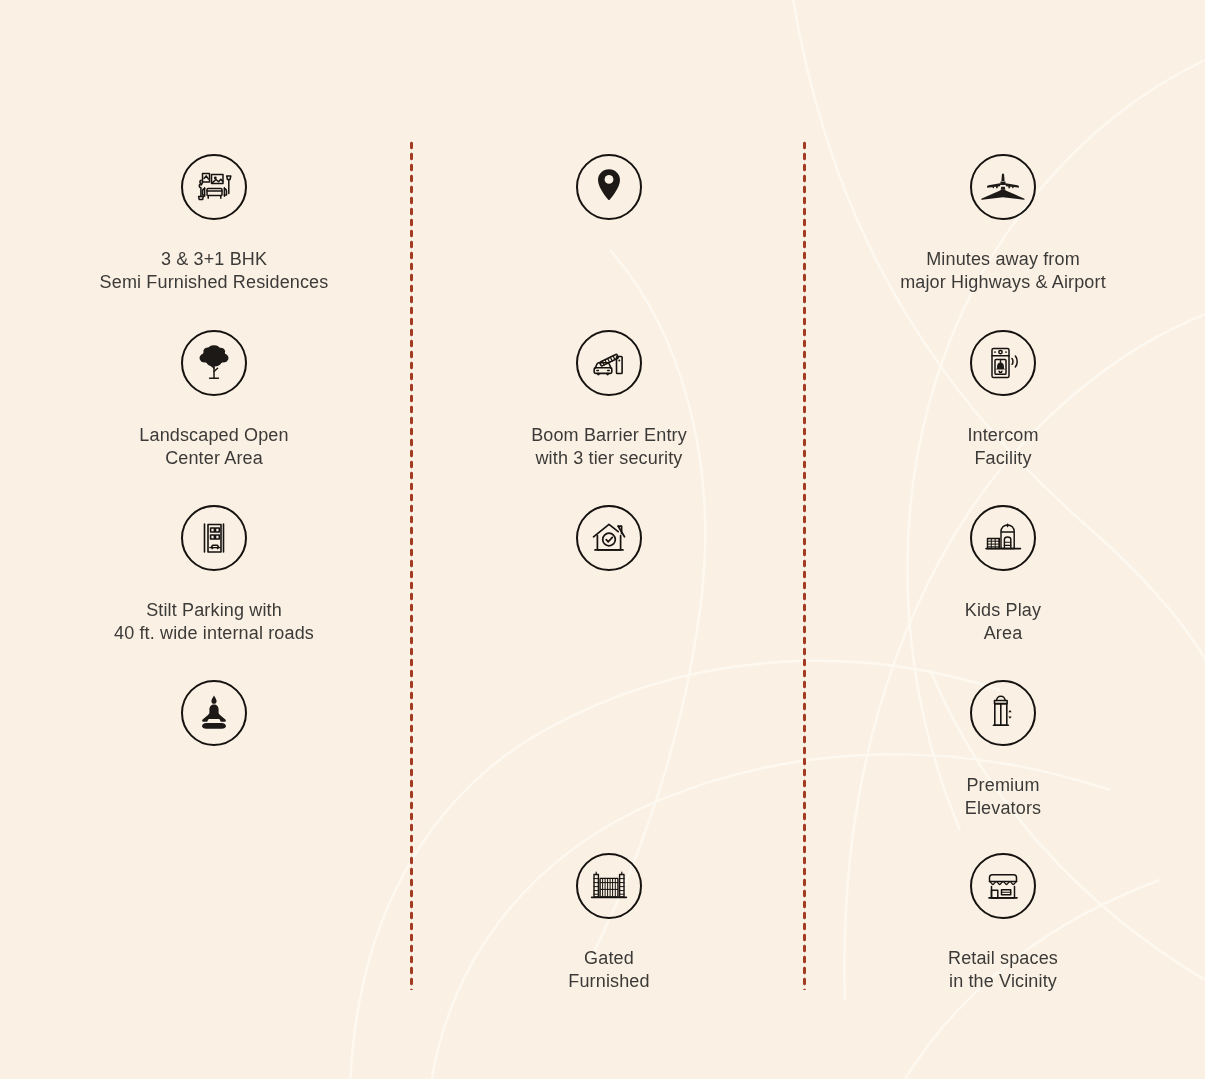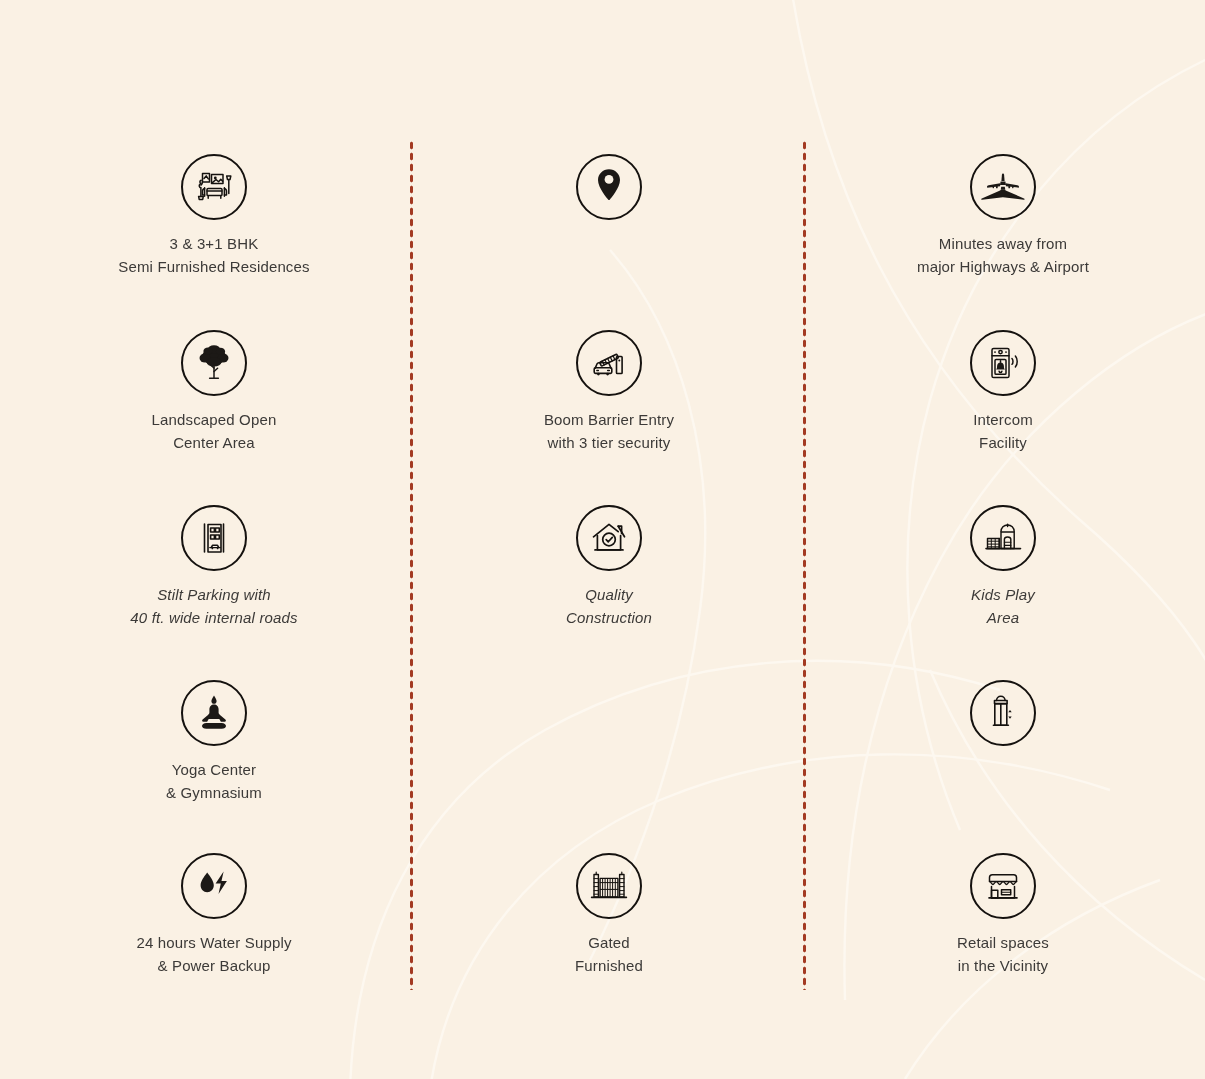--- a/index.html
+++ b/index.html
@@ -67,33 +67,33 @@
     border-radius: 50%;
     margin: 0 auto;
     display: flex;
     align-items: center;
     justify-content: center;
     background: transparent;
   }
   .icon-circle svg { display: block; }
 
   .feature-label {
-    margin-top: 13px;
-    font-size: 15px;
+    margin-top: 28px;
+    font-size: 18px;
     line-height: 22.5px;
     color: #3c3a38;
     letter-spacing: 0.15px;
     font-weight: 400;
     white-space: pre-line;
   }
 
   
   .r1 { top: 154px; }
   .r2 { top: 330px; }
-  .r3 { top: 505px; font-style: italic; }
+  .r3 { top: 505px; }
   .r4 { top: 680px; }
   .r5 { top: 853px; }
 </style>
 </head>
 <body>
 
 <svg id="bg-decor" viewBox="0 0 1205 1079" width="1205" height="1079" xmlns="http://www.w3.org/2000/svg">
   <g fill="none" stroke="#fdf8f0" stroke-width="2.4">
     <path d="M 790 -20 C 820 180 900 360 1080 520 C 1180 606 1230 680 1245 760"></path>
     <path d="M 1205 60 C 1080 120 975 240 930 400 C 890 545 905 700 960 830"></path>
@@ -183,34 +183,22 @@
     <div class="feature r4">
       <div class="icon-circle">
         <svg width="40" height="42" viewBox="0 0 40 42" fill="none">
           <g fill="#1c1916">
             <path d="M20 3.4c1.5 2.3 2.6 4.3 2.6 5.8 0 1.6-1.2 2.6-2.6 2.6s-2.6-1-2.6-2.6c0-1.5 1.1-3.5 2.6-5.8z"></path>
             <path d="M20 12.6c2.7 0 4.6 2.1 4.6 4.8v3.2c0 1 .5 1.6 1.4 2.4l5.4 4.4c.9.8.6 2.3-.8 2.3h-3.7l-1.6-2.6h-10.6L13.1 29.7H9.4c-1.4 0-1.7-1.5-.8-2.3l5.4-4.4c.9-.8 1.4-1.4 1.4-2.4v-3.2c0-2.7 1.9-4.8 4.6-4.8z"></path>
             <path d="M12.3 30.9h15.4c2.6 0 4.3 1.6 4.3 3.2s-1.7 2.6-4.3 2.6H12.3c-2.6 0-4.3-1-4.3-2.6s1.7-3.2 4.3-3.2z"></path>
           </g>
         </svg>
       </div>
-      <div class="feature-label">Yoga Center
-&amp; Gymnasium</div>
-    </div>
-
-    <div class="feature r5">
-      <div class="icon-circle">
-        <svg width="42" height="36" viewBox="0 0 42 36" fill="none">
-          <path d="M14.2 4.6c3.4 4.6 6.6 8.7 6.6 12.7 0 4.1-3 6.9-6.6 6.9s-6.6-2.8-6.6-6.9c0-4 3.2-8.1 6.6-12.7z" fill="#1c1916"></path>
-          <path d="M30.6 3.5l-8 12.1h5.2l-2.3 10.3 8.4-12.8h-5.4z" fill="#1c1916"></path>
-        </svg>
-      </div>
-      <div class="feature-label">24 hours Water Supply
-&amp; Power Backup</div>
-    </div>
+    </div>
+
   </div>
 
   <div class="column col-2">
 
     <div class="feature r1">
       <div class="icon-circle">
         <svg width="34" height="42" viewBox="0 0 34 42" fill="none">
           <path d="M17 3.2c-6.1 0-11 4.8-11 10.8 0 7.8 9.1 18.4 10.3 19.8.4.4 1 .4 1.4 0C18.9 32.4 28 21.8 28 14 28 8 23.1 3.2 17 3.2z" fill="#1c1916"></path>
           <circle cx="17" cy="13.4" r="4.4" fill="#faf1e4"></circle>
         </svg>
@@ -242,22 +230,20 @@
         <svg width="42" height="40" viewBox="0 0 42 40" fill="none" stroke="#15120f" stroke-width="1.7" stroke-linecap="round" stroke-linejoin="round">
           <path d="M5.5 18.8L21 6.3l9.2 7.4"></path>
           <path d="M30.2 8.2h3.4v7.2"></path>
           <path d="M30.2 8.2l6.3 10.6"></path>
           <path d="M9.4 17.6v14.2h23.2V17.6"></path>
           <path d="M7 31.9h28"></path>
           <circle cx="21" cy="21.5" r="6.3"></circle>
           <path d="M18.2 21.6l2.1 2.2 4-4.4"></path>
         </svg>
       </div>
-      <div class="feature-label">Quality
-Construction</div>
     </div>
 
 
     <div class="feature r5">
       <div class="icon-circle">
         <svg width="42" height="34" viewBox="0 0 42 34" fill="none" stroke="#15120f" stroke-width="1.4" stroke-linecap="round" stroke-linejoin="round">
           <rect x="6" y="5.5" width="4.4" height="22.5"></rect>
           <rect x="31.6" y="5.5" width="4.4" height="22.5"></rect>
           <path d="M6 9.6h4.4M6 13.6h4.4M6 17.6h4.4M6 21.6h4.4M6 25.2h4.4" stroke-width="1"></path>
           <path d="M31.6 9.6H36M31.6 13.6H36M31.6 17.6H36M31.6 21.6H36M31.6 25.2H36" stroke-width="1"></path>
@@ -338,20 +324,22 @@
         <svg width="40" height="42" viewBox="0 0 40 42" fill="none" stroke="#15120f" stroke-width="1.6" stroke-linecap="round" stroke-linejoin="round">
           <path d="M13.5 8.5a4.3 4.3 0 0 1 8.6 0"></path>
           <path d="M11.5 8.5h12.6v3.1H11.5z"></path>
           <rect x="11.8" y="11.8" width="12" height="21.4"></rect>
           <path d="M17.8 11.8v21.4"></path>
           <path d="M10.4 33.2h15" stroke-width="1.6"></path>
           <path d="M27 18l1.7 2.3h-3.4z" fill="#15120f" stroke="none"></path>
           <path d="M27 26.8l-1.7-2.3h3.4z" fill="#15120f" stroke="none"></path>
         </svg>
       </div>
+      <div class="feature-label">Premium
+Elevators</div>
     </div>
 
     <div class="feature r5">
       <div class="icon-circle">
         <svg width="42" height="36" viewBox="0 0 42 36" fill="none" stroke="#15120f" stroke-width="1.5" stroke-linecap="round" stroke-linejoin="round">
           <path d="M7.5 9.5c0-1.5 1.2-2.8 2.8-2.8h21.4c1.6 0 2.8 1.3 2.8 2.8v4.1H7.5z"></path>
           <path d="M7.5 13.6c1.4 0 2.2 2.9 3.4 2.9s2-2.9 3.4-2.9M14.3 13.6c1.4 0 2.2 2.9 3.4 2.9s2-2.9 3.4-2.9M21.1 13.6c1.4 0 2.2 2.9 3.4 2.9s2-2.9 3.4-2.9M27.9 13.6c1.4 0 2.2 2.9 3.4 2.9s2-2.9 3.4-2.9" stroke-width="1.3"></path>
           <path d="M9.5 18.5v11.4h23v-11.4"></path>
           <path d="M7 29.9h28" stroke-width="1.6"></path>
           <path d="M9.5 22.3h6.3v7.6H9.5z"></path>

